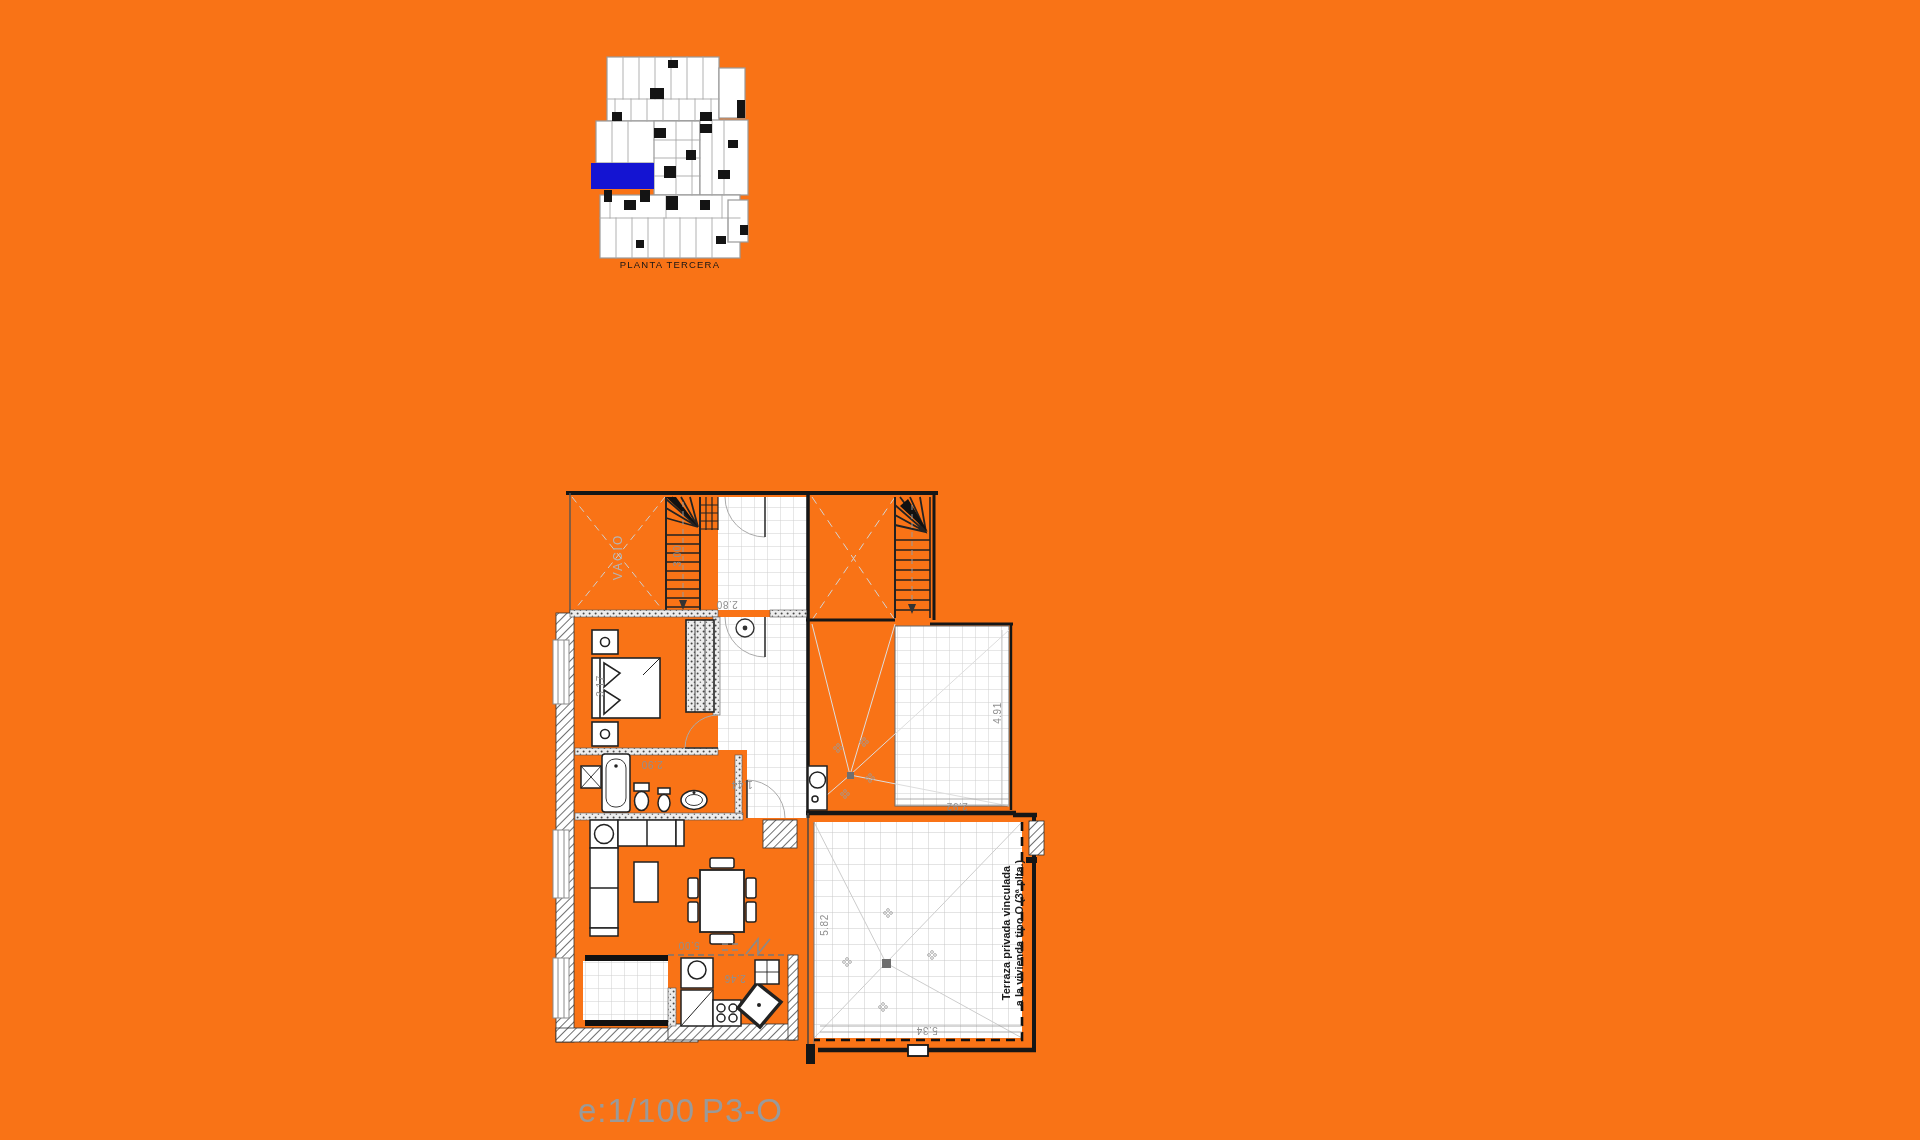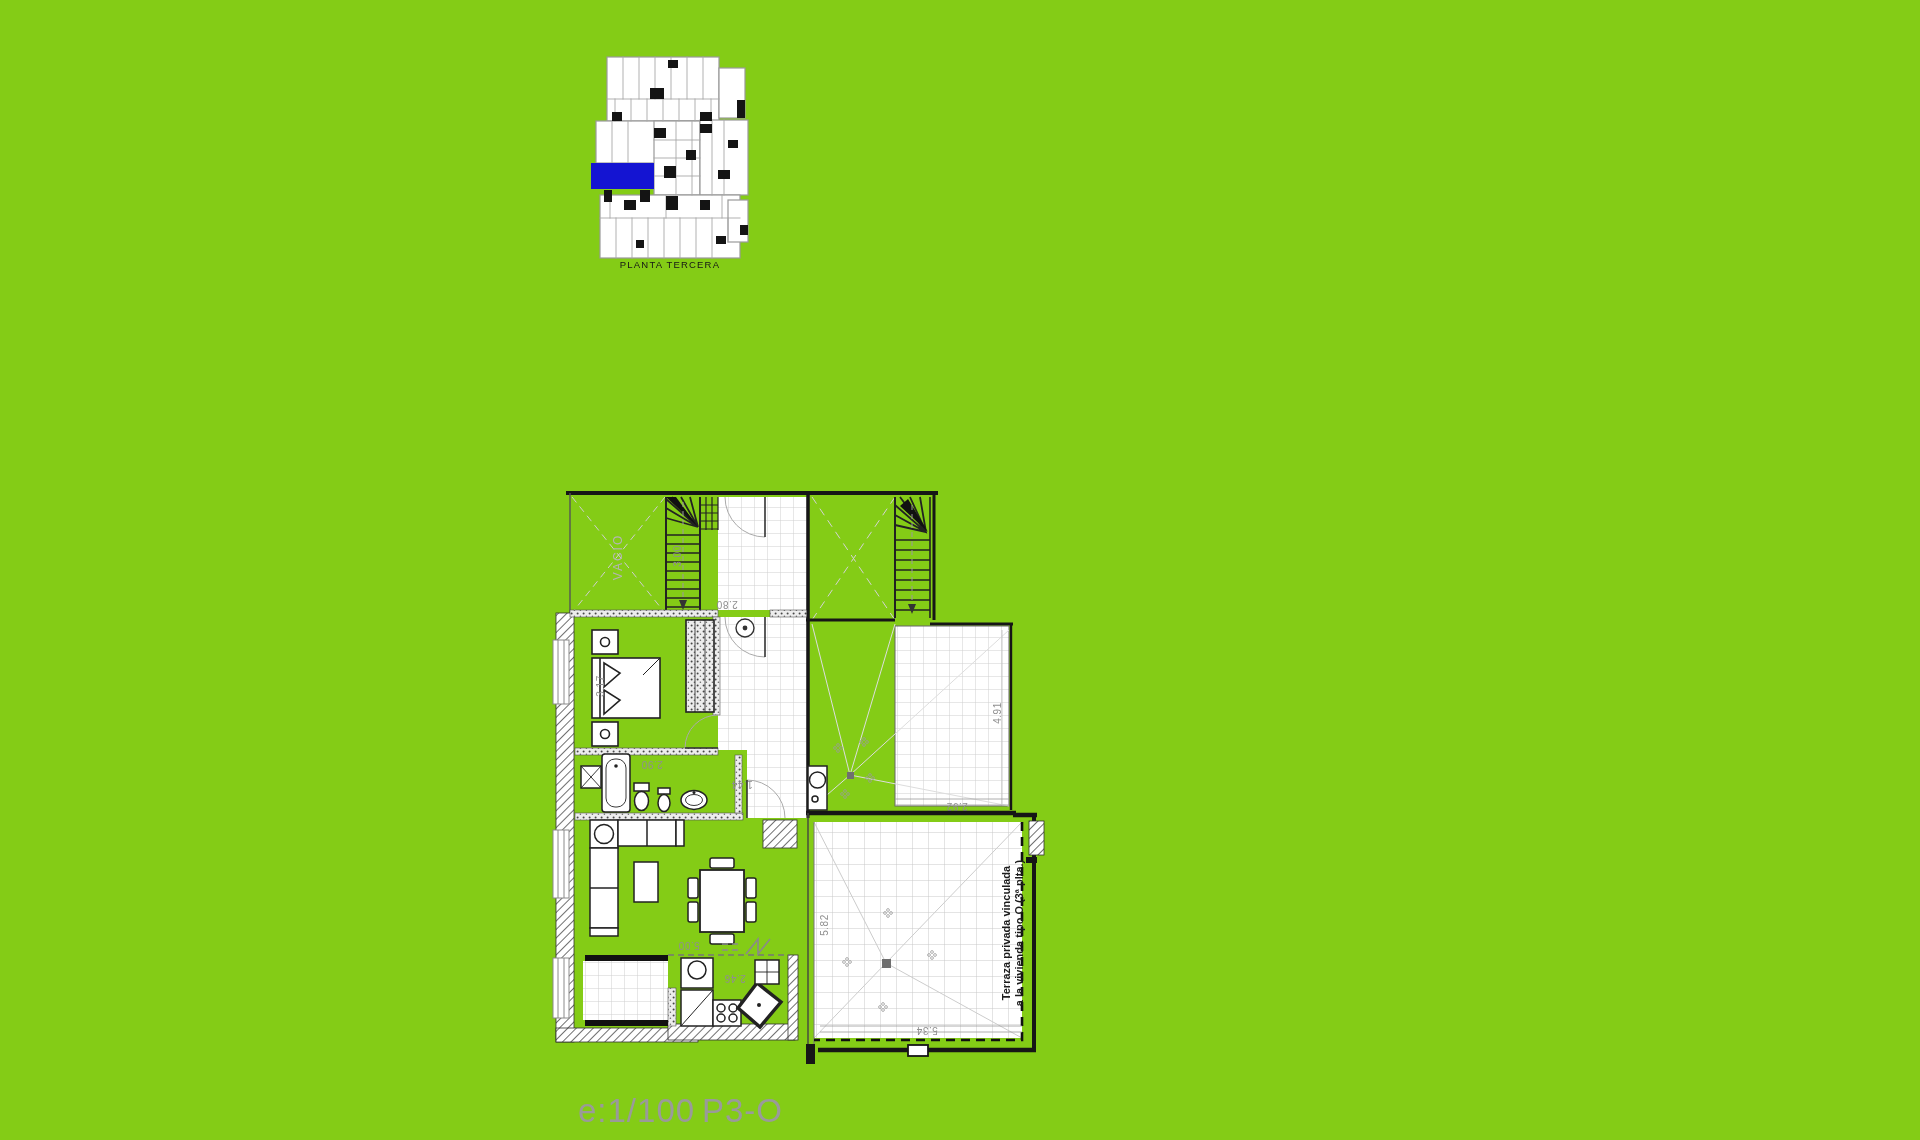--- a/index.html
+++ b/index.html
@@ -1,16 +1,16 @@
 <!DOCTYPE html>
 <html><head>
 <meta charset="utf-8">
 <style>
   html,body{margin:0;padding:0;background:#ffffff;}
-  #page{position:relative;width:1920px;height:1140px;background:#84cc16;overflow:hidden;
+  #page{position:relative;width:1920px;height:1140px;background:#f97316;overflow:hidden;
         font-family:"Liberation Sans", sans-serif;}
   svg text{font-family:"Liberation Sans", sans-serif;}
   .dim{fill:#8f8f8f;font-size:10px;letter-spacing:.5px;}
   .note{fill:#1c1c1c;font-size:11px;font-weight:600;}
   .roomlabel{fill:#b5b5b5;font-size:12px;letter-spacing:2px;}
   .minilabel{fill:#161616;font-size:9.5px;letter-spacing:1.2px;}
   .footerlabel{fill:#9a9a9a;font-size:33px;letter-spacing:1px;}
 </style>
 </head>
 <body>

